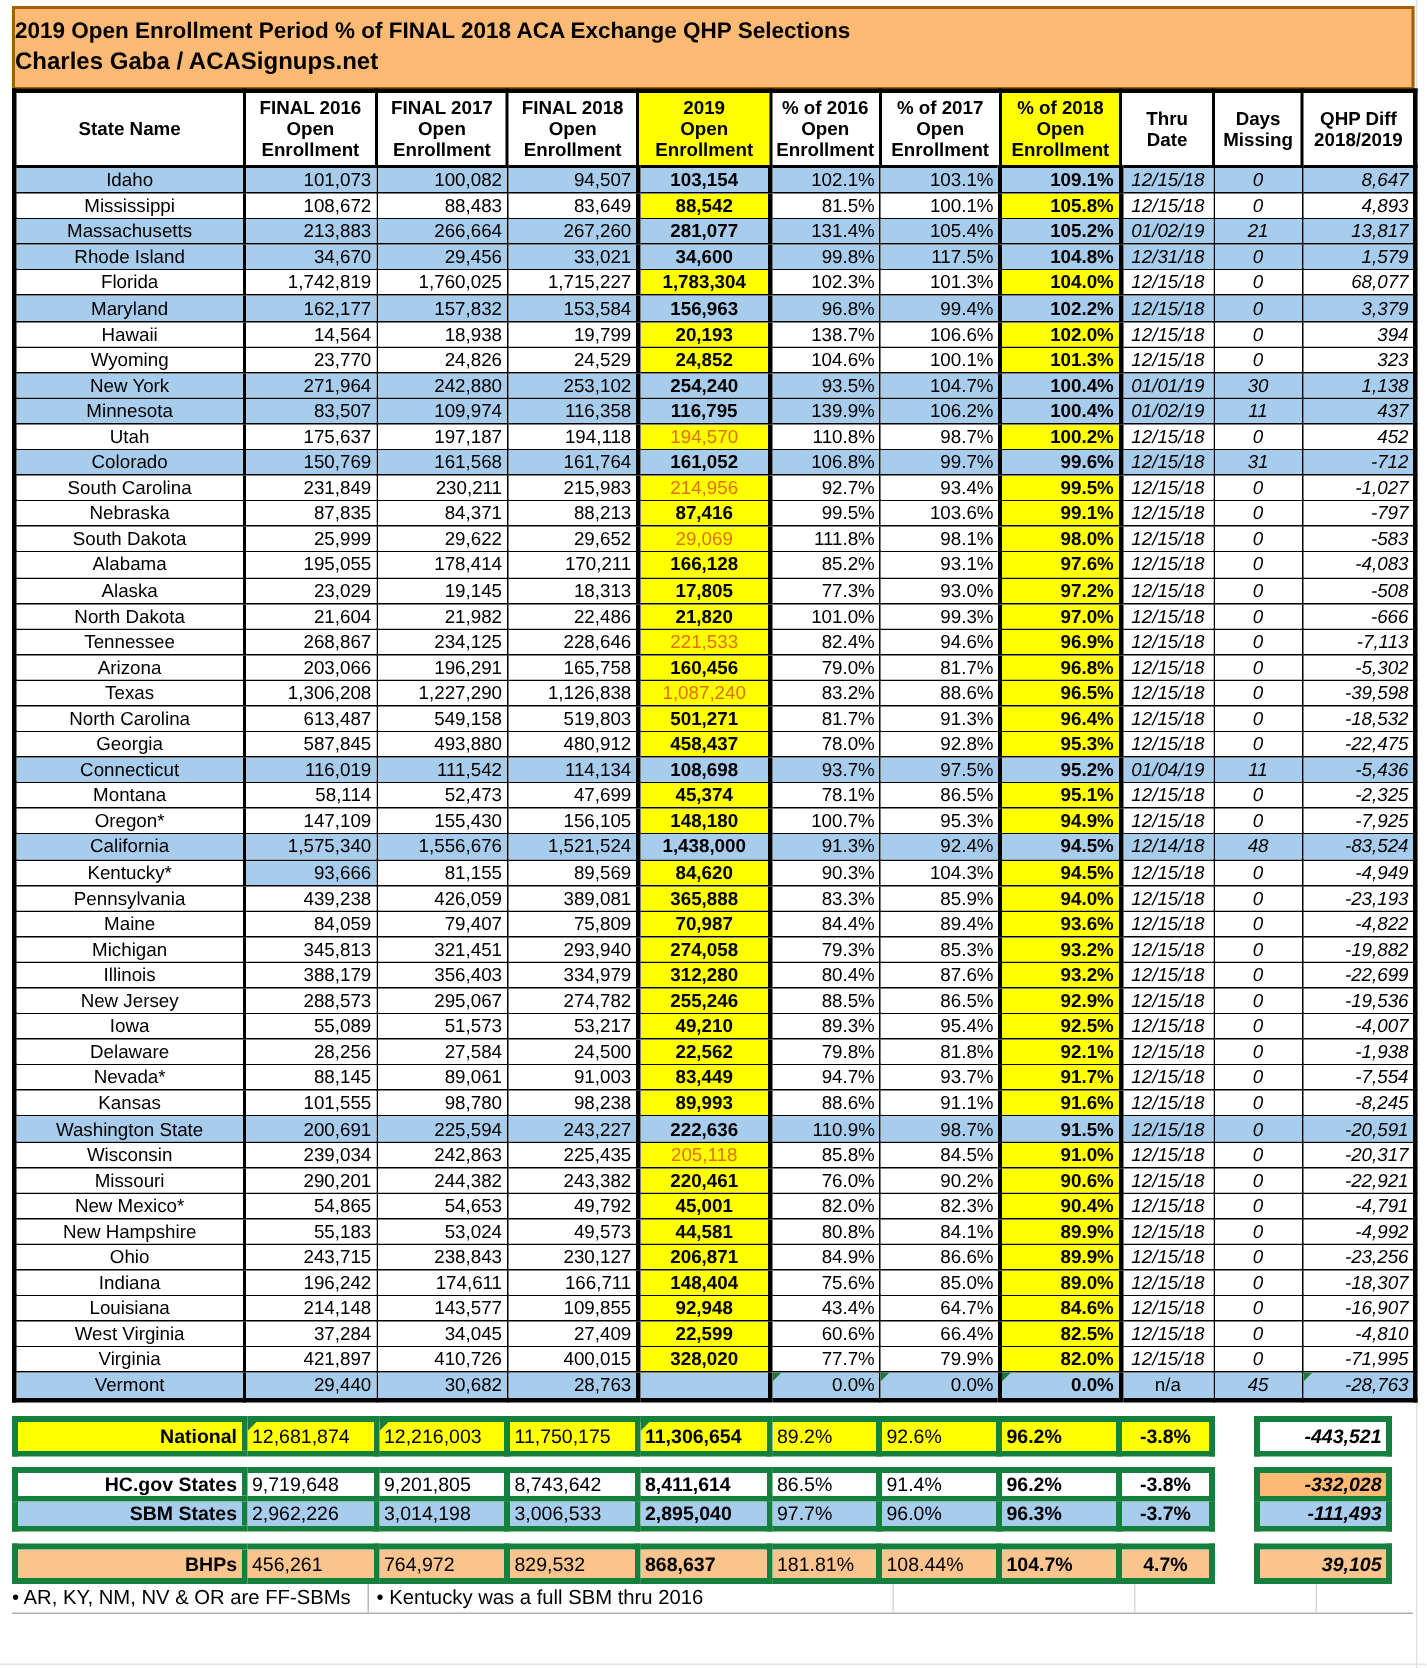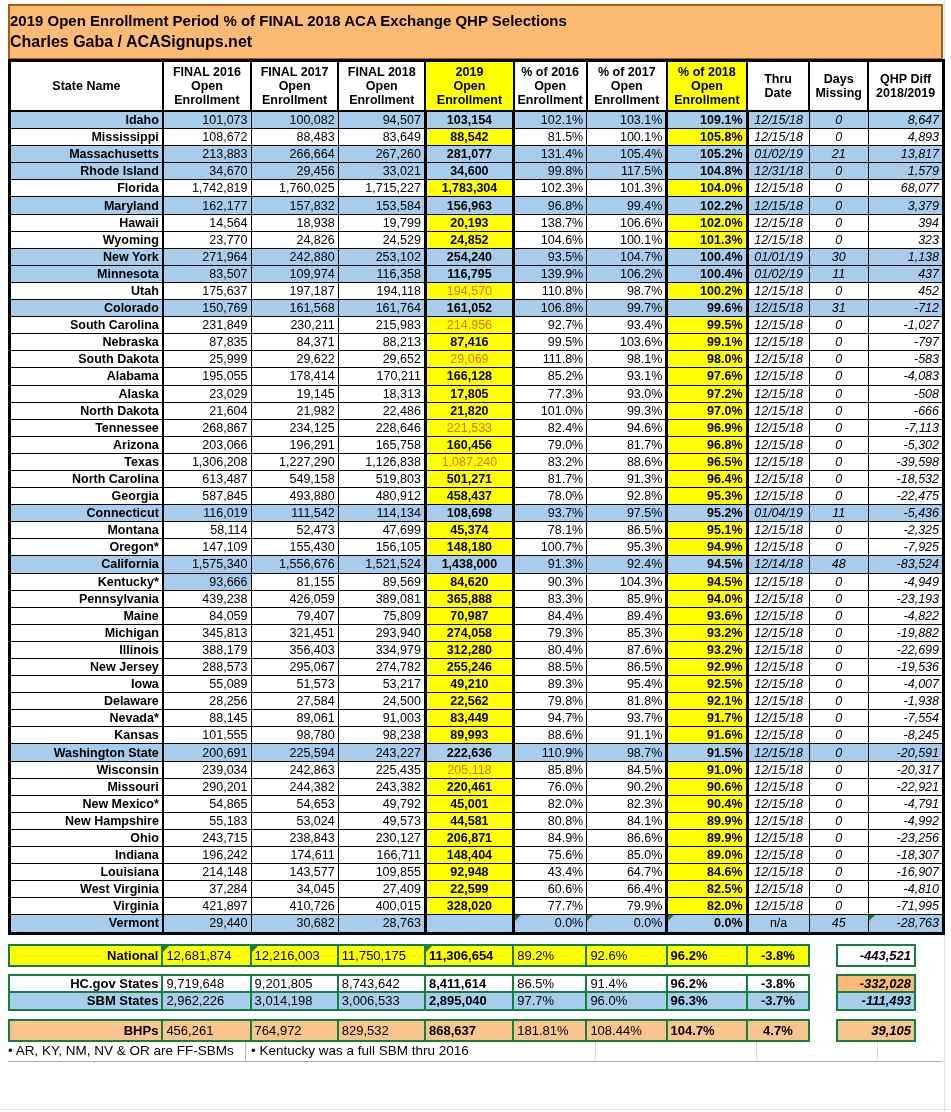--- a/index.html
+++ b/index.html
@@ -23,43 +23,43 @@
   table.grid{width:937px;border:3px solid #000;margin-top:-1px;}
   .grid th{
     border:2px solid #000;font-size:12.5px;font-weight:bold;text-align:center;
     vertical-align:middle;padding:2px 0;background:#fff;line-height:14px;height:44px;
   }
   .grid th.hl{background:var(--yellow);}
   .grid td{
     border:1px solid #000;font-size:12.5px;height:16.1px;line-height:16px;
     padding:0 3px;white-space:nowrap;overflow:hidden;background:#fff;position:relative;
   }
-  .grid td.name{font-weight:bold;text-align:right;border-right-width:2px;}
+  .grid td.name{font-weight:normal;text-align:center;border-right-width:2px;}
   .grid td.num,.grid td.pct{text-align:right;}
   .grid td.c2019{background:var(--yellow);font-weight:bold;text-align:center;
     border-left-width:3px;border-right-width:3px;}
   .grid td.p2018{background:var(--yellow);font-weight:bold;text-align:right;
     border-left-width:3px;border-right-width:3px;}
   .grid td.thru{text-align:center;font-style:italic;padding:0 1px;}
   .grid td.days{text-align:center;font-style:italic;}
   .grid td.diff{text-align:right;font-style:italic;}
   .grid tr.blue td{background:var(--blue);}
   .grid td.bluecell{background:var(--blue);}
   .grid td.est{color:var(--est);font-weight:normal;}
   .grid td.roman{font-style:normal;}
   td.tri::before{
     content:"";position:absolute;top:0;left:0;width:0;height:0;
     border-top:6px solid var(--tri);border-right:6px solid transparent;
   }
   
   .sumrow{display:flex;align-items:stretch;width:937px;}
   table.sum{border:2.5px solid #000;width:802px;}
-  table.sumdiff{border:2.5px solid #000;width:80px;margin-left:26px;}
+  table.sumdiff{border:2.5px solid #000;width:92px;margin-left:26px;}
   .sum td,.sumdiff td{
-    border:2px solid #15803d;font-size:13px;padding:0 3px;white-space:nowrap;
+    border:4px solid #15803d;font-size:13px;padding:0 3px;white-space:nowrap;
     overflow:hidden;position:relative;
   }
   .t-big td{height:19px;line-height:19px;}
   .t-mid td{height:15.5px;line-height:15.5px;}
   .sum td.name{font-weight:bold;text-align:right;border-right-width:2px;}
   .sum td.num,.sum td.pct{text-align:left;}
   .sum td.ctr{text-align:center;}
   .sum td.bold,.sumdiff td.bold{font-weight:bold;}
   .sumdiff td.diff{text-align:right;font-style:italic;font-weight:bold;}
   tr.sum-yellow td{background:var(--yellow);}

